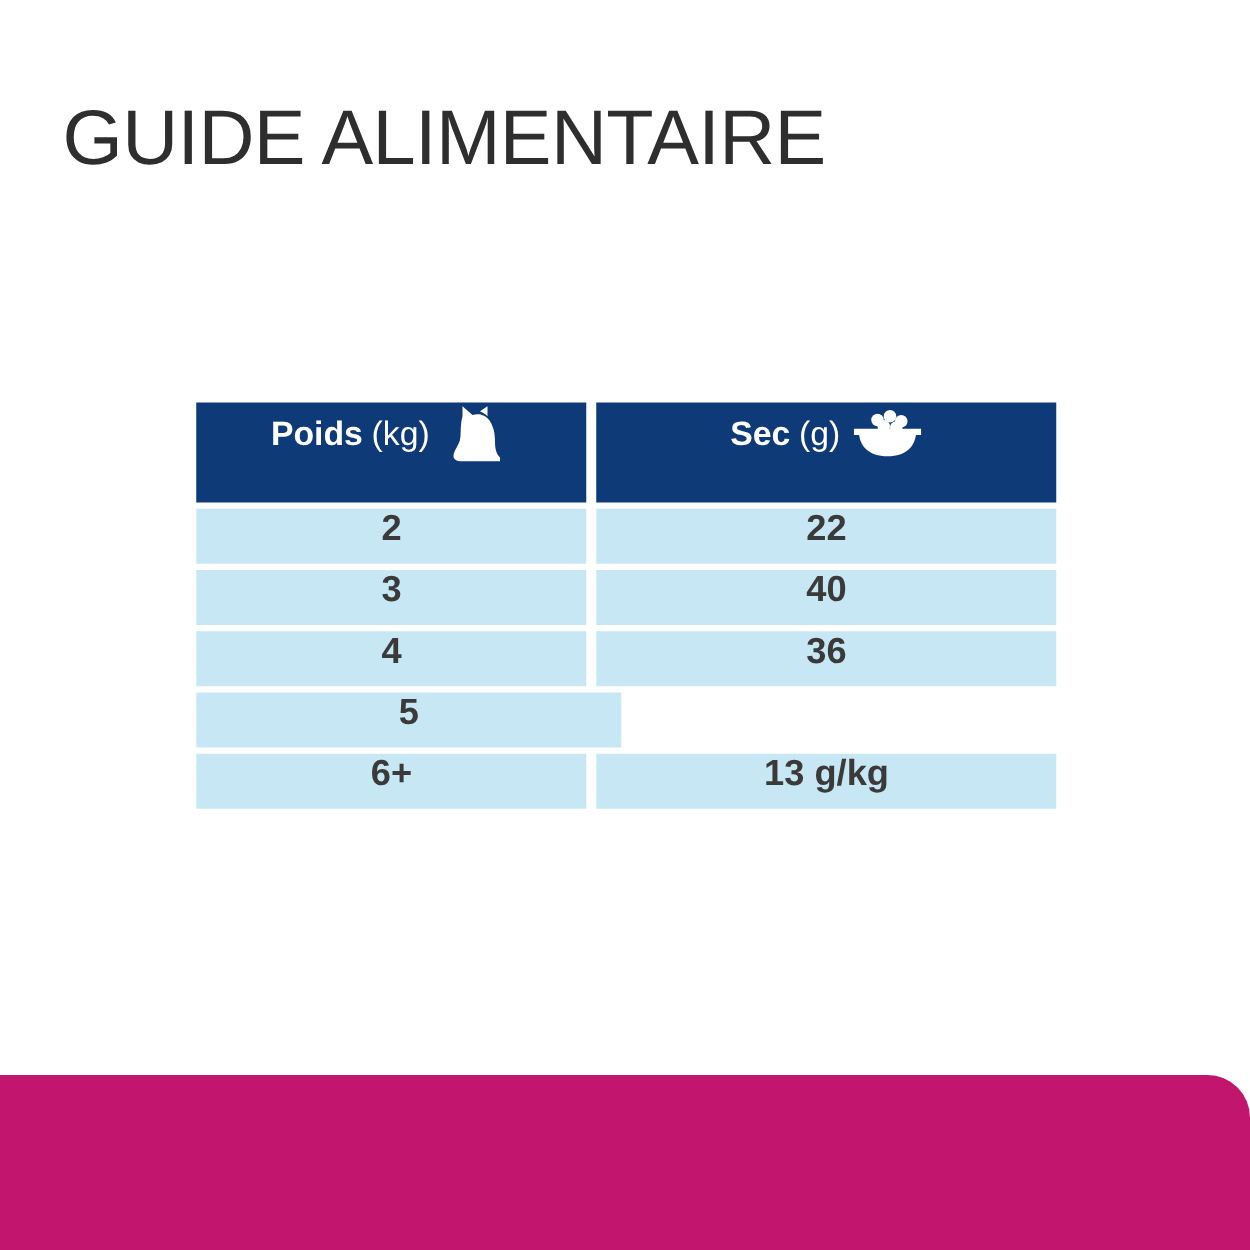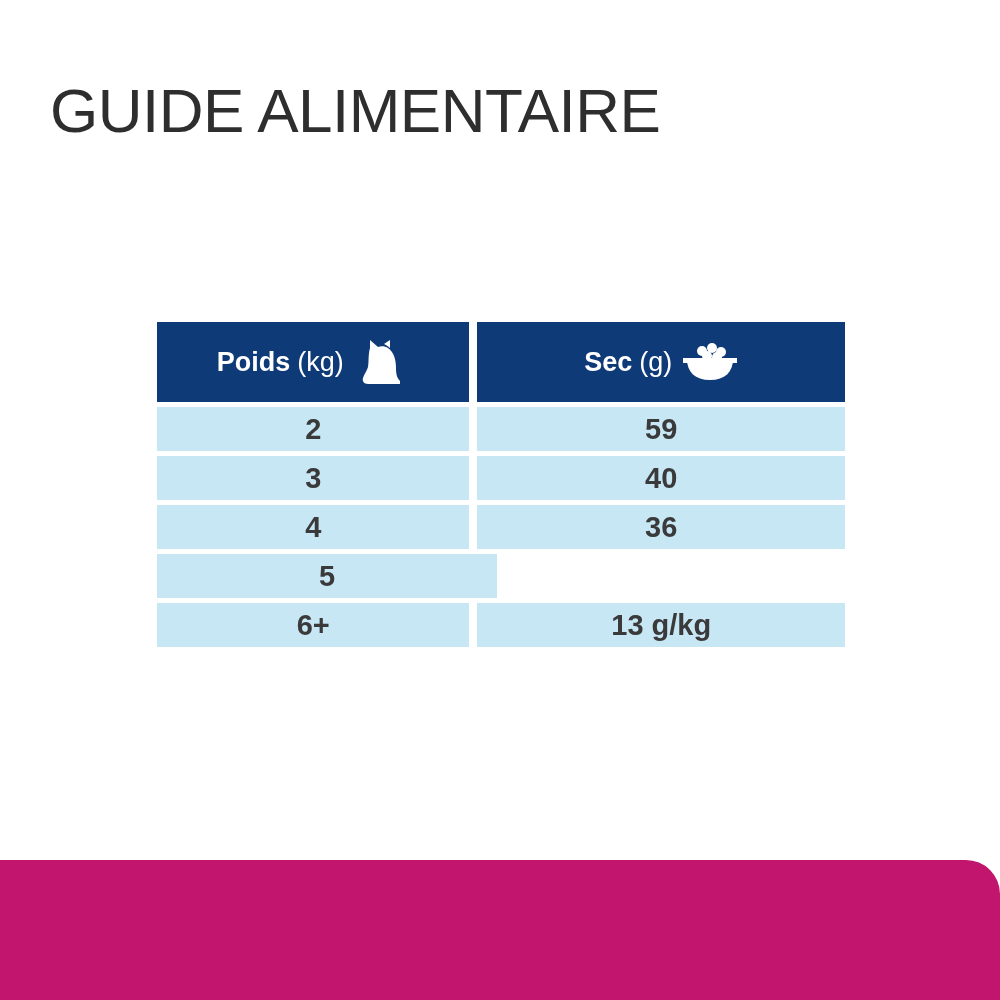--- a/index.html
+++ b/index.html
@@ -47,21 +47,21 @@
   .row {
     display: flex;
     gap: 8px;
     margin-bottom: 5px;
   }
   .row:last-child { margin-bottom: 0; }
 
   .cell {
     box-sizing: border-box;
     display: flex;
-    align-items: center;
+    align-items: flex-start;
     justify-content: center;
   }
 
   .col-weight { width: 340px; }
   .col-dry    { width: 400px; }
 
   
   .header .cell {
     background: #0e3a78;
     height: 80px;
@@ -143,21 +143,21 @@
               <path fill="#ffffff" d="M4 17 L50 17 C50 30 42 38 27 38 C12 38 4 30 4 17 Z"></path>
               <path fill="#ffffff" d="M0 16 L54 16 L54 21 L0 21 Z"></path>
             </svg>
           </span>
         </div>
       </div>
     </div>
 
     <div class="row data">
       <div class="cell col-weight">2</div>
-      <div class="cell col-dry">59</div>
+      <div class="cell col-dry">22</div>
     </div>
     <div class="row data">
       <div class="cell col-weight">3</div>
       <div class="cell col-dry">40</div>
     </div>
     <div class="row data">
       <div class="cell col-weight">4</div>
       <div class="cell col-dry">36</div>
     </div>
     <div class="row data">

